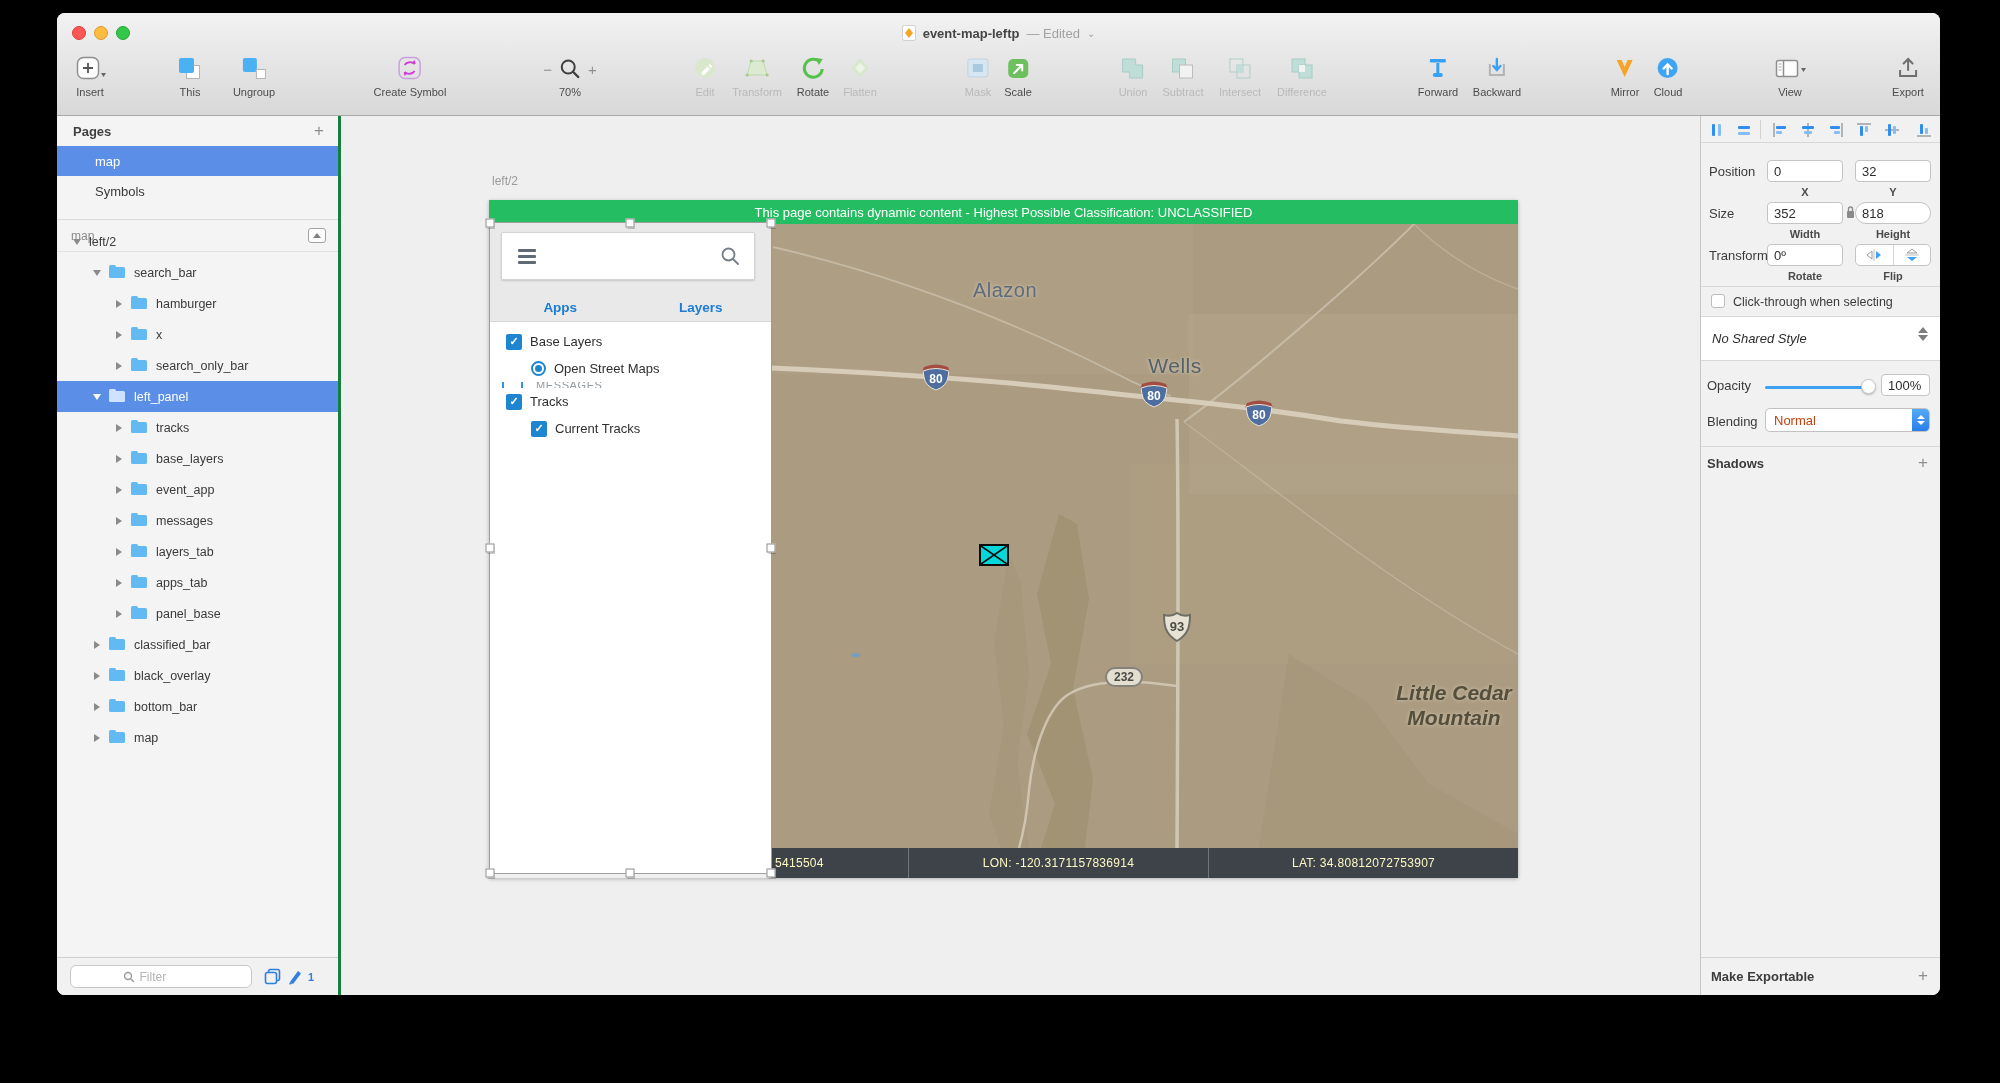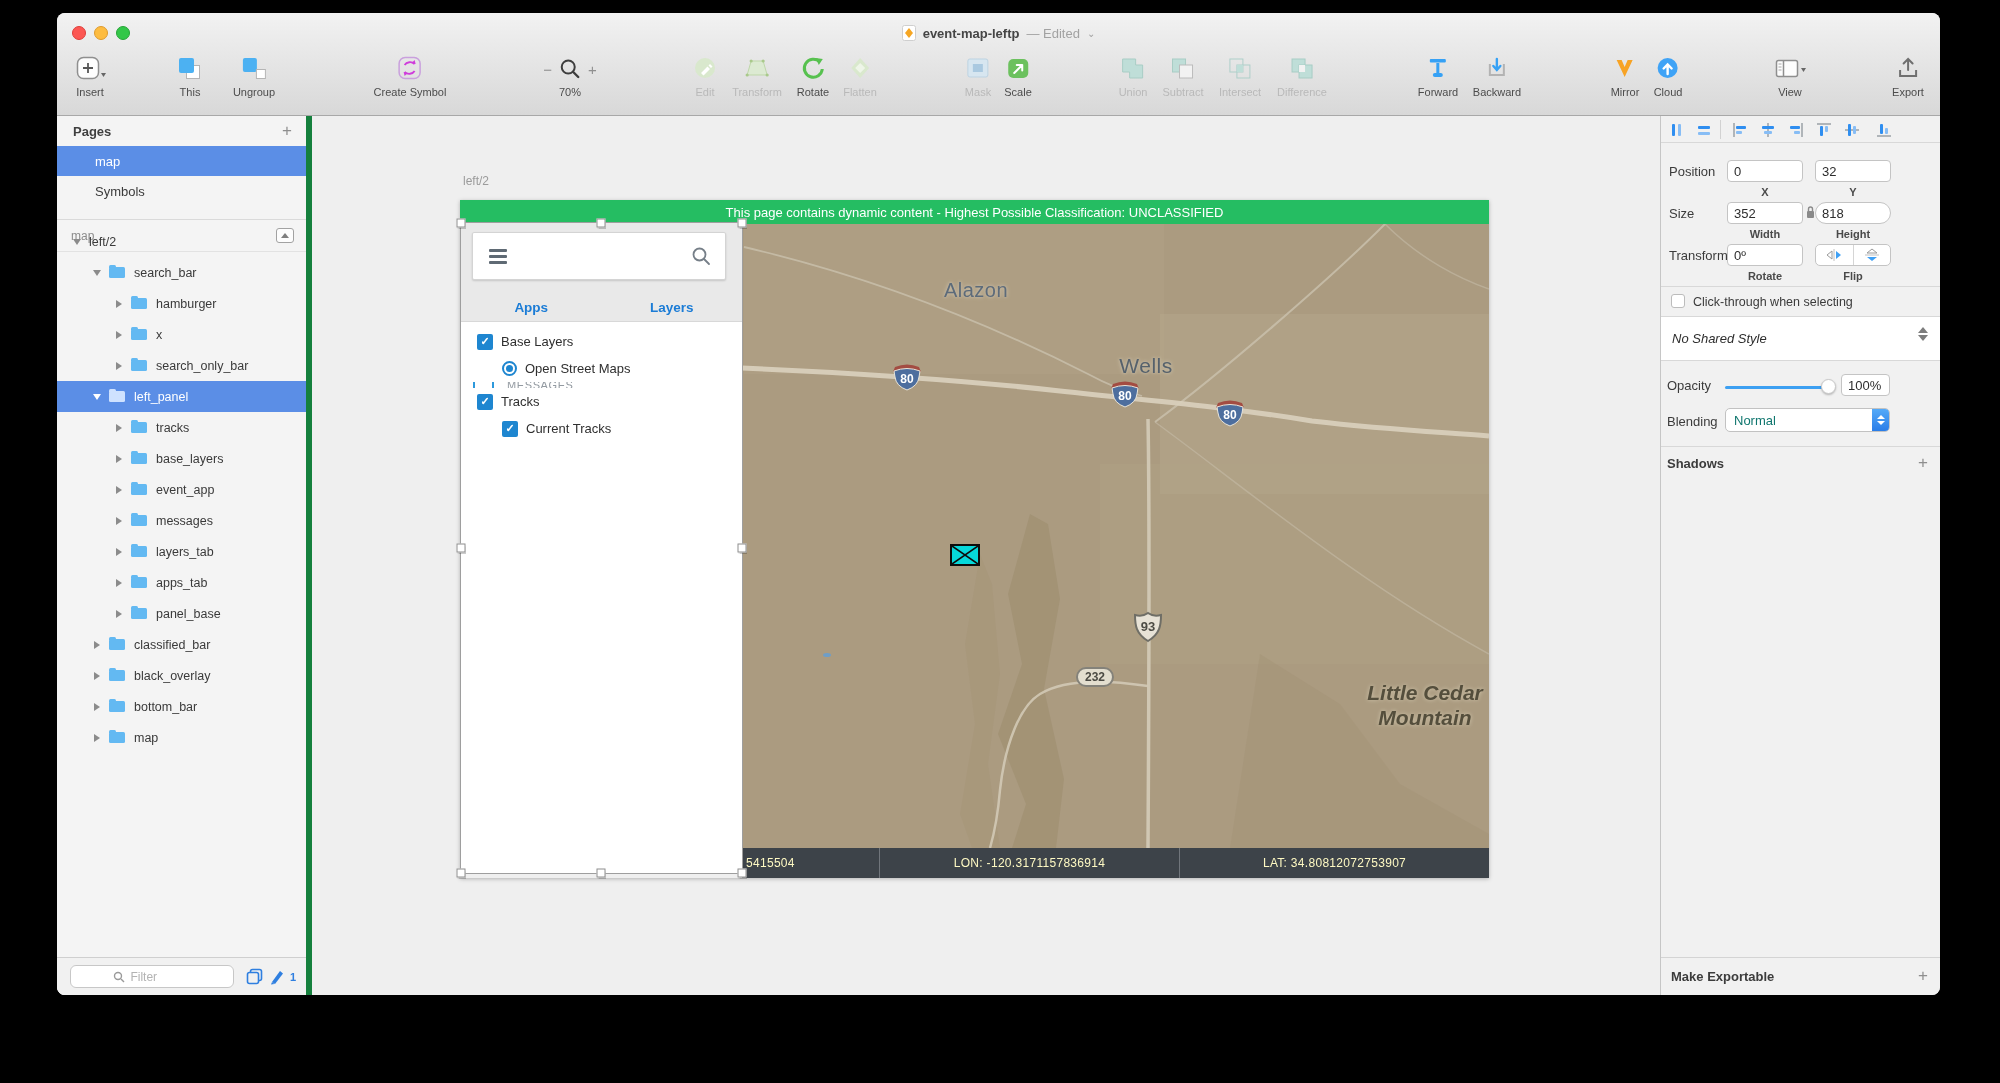--- a/index.html
+++ b/index.html
@@ -28,21 +28,21 @@
   .tb-btn { position:absolute; top:3px; transform:translateX(-50%); display:flex; flex-direction:column; align-items:center; gap:4px; }
   .tb-label { font-size:11px; color:#4c4c4c; white-space:nowrap; }
   .tb-btn.disabled .tb-label { color:#b9b9b9; }
   .zoomctl { display:flex; align-items:center; gap:7px; height:26px; }
   .zoom-sign { font-size:15px; color:#8f8f8f; }
 
   
   .content { position:absolute; top:103px; left:0; right:0; bottom:0; display:flex; }
 
   
-  .sidebar { position:relative; width:255px; background:#f4f4f4; border-right:6px solid #15803d; flex:none; }
+  .sidebar { position:relative; width:284px; background:#f4f4f4; border-right:3px solid #15803d; flex:none; }
   .pages-head { height:30px; display:flex; align-items:center; padding:0 14px 0 16px; }
   .pages-title { font-size:13px; font-weight:bold; color:#3f3f3f; flex:1; }
   .plus-btn { font-size:17px; color:#8e8e8e; }
   .page-row { height:30px; display:flex; align-items:center; padding-left:38px; font-size:13px; color:#3b3b3b; }
   .page-row.selected { background:#5b8ee6; color:#fff; }
   .pages-gap { height:14px; border-bottom:1px solid #dadada; }
   .layers-head { height:32px; display:flex; align-items:center; padding:0 12px 0 14px; border-bottom:1px solid #e2e2e2; }
   .layers-title { flex:1; font-size:12px; color:#8c8c8c; }
   .artboard-toggle { width:18px; height:15px; border:1px solid #a2a2a2; border-radius:3px; background:#fdfdfd; display:flex; align-items:center; justify-content:center; }
   .artboard-toggle::after { content:""; width:0; height:0; border-left:4px solid transparent; border-right:4px solid transparent; border-bottom:5px solid #7f7f7f; }
@@ -107,21 +107,21 @@
   .type-radio .ctl { width:15px; height:15px; border:2px solid #1e86d0; border-radius:50%; display:flex; align-items:center; justify-content:center; }
   .type-radio .ctl::after { content:""; width:7px; height:7px; border-radius:50%; background:#1e86d0; }
   .p-row .p-label { margin-left:8px; font-size:13px; color:#2f2f2f; }
   .p-row.type-clipped { height:13px; margin-top:-7px; overflow:hidden; align-items:flex-start; padding-left:12px; z-index:0; }
   .type-clipped .ctl { width:21px; height:15px; border:2px solid #2d99dc; border-radius:2px; background:#fff; margin-top:2px; }
   .type-clipped .p-label { font-size:11px; color:#939aa1; letter-spacing:.6px; margin-left:13px; margin-top:4px; }
 
   .handle { position:absolute; width:9px; height:9px; background:#fff; border:1px solid #8e8e8e; box-shadow:0 1px 1px rgba(0,0,0,.2); transform:translate(-50%,-50%); }
 
   
-  .inspector { position:relative; width:280px; flex:none; background:#f1f1f1; border-left:1px solid #c6c6c6; font-size:13px; color:#3b3b3b; }
+  .inspector { position:relative; width:240px; flex:none; background:#f1f1f1; border-left:1px solid #c6c6c6; font-size:13px; color:#3b3b3b; }
   .align-row { position:absolute; left:0; top:0; width:100%; height:27px; border-bottom:1px solid #d8d8d8; }
   .align-ic { position:absolute; top:5px; }
   .align-sep { position:absolute; left:59px; top:4px; width:1px; height:19px; background:#d2d2d2; }
   .insp-label { position:absolute; left:8px; font-size:13px; color:#3b3b3b; }
   .num-field { position:absolute; width:76px; height:22px; background:#fff; border:1px solid #c4c4c4; border-radius:4px; font-size:13px; color:#2d2d2d; padding:0 6px; outline:none; font-family:"Liberation Sans",sans-serif; }
   .sub-label { position:absolute; font-size:11px; font-weight:bold; color:#4a4a4a; transform:translateX(-50%); }
   .flip-seg { position:absolute; left:154px; top:128px; width:76px; height:22px; background:#fff; border:1px solid #c4c4c4; border-radius:5px; display:flex; }
   .flip-half { flex:1; display:flex; align-items:center; justify-content:center; }
   .flip-half + .flip-half { border-left:1px solid #d5d5d5; }
   .insp-div { position:absolute; left:0; width:100%; height:1px; background:#d8d8d8; }
@@ -129,21 +129,21 @@
   .shared-style-row { position:absolute; left:0; top:200px; width:100%; height:45px; background:#fff; border-top:1px solid #d8d8d8; border-bottom:1px solid #d8d8d8; }
   .shared-style-text { position:absolute; left:11px; top:14px; font-style:italic; font-size:13px; color:#2e2e2e; }
   .stepper-gray { position:absolute; right:12px; top:10px; display:flex; flex-direction:column; gap:2px; align-items:center; }
   .stepper-gray i { width:0; height:0; border-left:5px solid transparent; border-right:5px solid transparent; }
   .stepper-gray .up { border-bottom:6px solid #7d7d7d; }
   .stepper-gray .dn { border-top:6px solid #7d7d7d; }
   .slider-track { position:absolute; left:64px; top:270px; width:106px; height:3px; border-radius:2px; background:#3da0f2; }
   .slider-knob { position:absolute; left:160px; top:263px; width:15px; height:15px; border-radius:50%; background:#fff; border:1px solid #c9c9c9; box-shadow:0 1px 2px rgba(0,0,0,.25); }
   .opacity-field { left:180px; top:258px; width:49px; }
   .blend-select { position:absolute; left:64px; top:292px; width:165px; height:24px; background:#fff; border:1px solid #c2c2c2; border-radius:5px; display:flex; align-items:center; }
-  .blend-text { flex:1; padding-left:8px; font-size:13px; color:#0f766e; }
+  .blend-text { flex:1; padding-left:8px; font-size:13px; color:#c2410c; }
   .blend-stepper { width:17px; height:100%; border-radius:0 4px 4px 0; background:linear-gradient(#55aaf8,#2a7de8); display:flex; flex-direction:column; align-items:center; justify-content:center; gap:2px; }
   .blend-stepper i { width:0; height:0; border-left:4px solid transparent; border-right:4px solid transparent; }
   .blend-stepper .up { border-bottom:4px solid #fff; }
   .blend-stepper .dn { border-top:4px solid #fff; }
   .section-label { position:absolute; font-size:13px; font-weight:bold; color:#3c3c3c; }
   .plus-gray { position:absolute; right:12px; font-size:17px; color:#8e8e8e; }
   .export-row { position:absolute; left:0; bottom:0; width:100%; height:38px; border-top:1px solid #d4d4d4; }
 </style>
 </head>
 <body>

